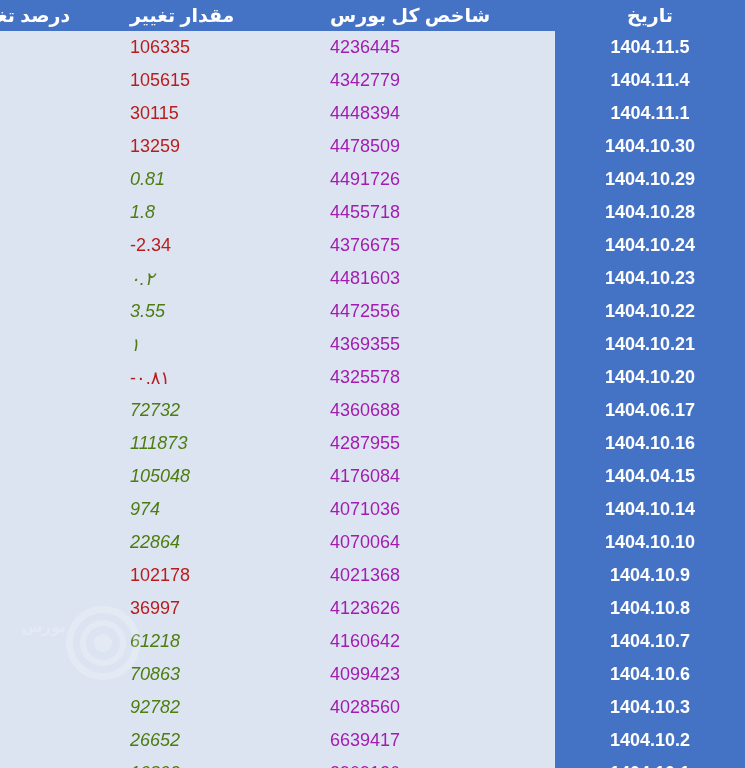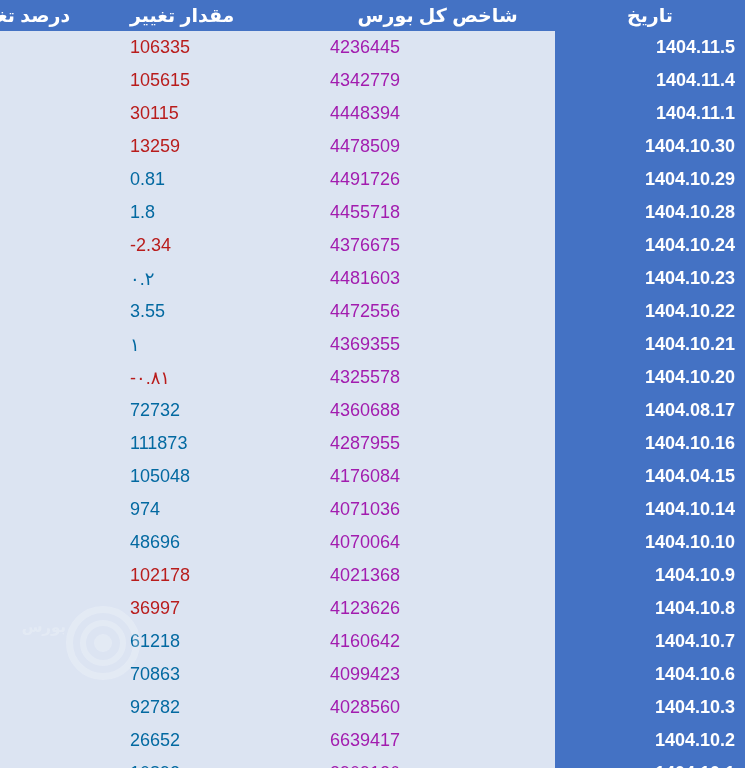--- a/index.html
+++ b/index.html
@@ -30,47 +30,47 @@
   
   thead th {
     background: #4472c4;
     color: #ffffff;
     font-size: 19px;
     font-weight: bold;
     height: 31px;
     vertical-align: middle;
   }
   th.col-date    { width: 170px; }
-  th.col-index   { width: 215px; text-align: center; }
+  th.col-index   { width: 215px; text-align: left; }
   th.col-amount  { width: 180px; text-align: left; }
   th.col-percent { width: 180px; text-align: center; }
 
   
   td.date-cell {
     background: #4472c4;
     color: #ffffff;
     font-size: 18px;
     font-weight: bold;
-    text-align: right;
+    text-align: center;
     direction: ltr;
     height: 33px;
     vertical-align: middle;
     padding-right: 12px;
   }
   td.data-cell {
     background: #dce4f2;
     font-size: 18px;
     text-align: left;
     direction: ltr;
     height: 33px;
     vertical-align: middle;
     padding-left: 12px;
   }
   td.idx { color: #a21caf; }
-  .up   { color: #0369a1; }
+  .up   { color: #4d7c0f; font-style: italic; }
   .down { color: #b91c1c; }
 
   
   #watermark {
     position: absolute;
     left: 8px;
     bottom: 66px;
     width: 150px;
     height: 110px;
     pointer-events: none;
@@ -190,21 +190,21 @@
         <td class="data-cell up">۱</td>
         <td class="data-cell up"></td>
       </tr>
       <tr>
         <td class="date-cell">1404.10.20</td>
         <td class="data-cell idx">4325578</td>
         <td class="data-cell down">-۰.۸۱</td>
         <td class="data-cell down"></td>
       </tr>
       <tr>
-        <td class="date-cell">1404.08.17</td>
+        <td class="date-cell">1404.06.17</td>
         <td class="data-cell idx">4360688</td>
         <td class="data-cell up">72732</td>
         <td class="data-cell up"></td>
       </tr>
       <tr>
         <td class="date-cell">1404.10.16</td>
         <td class="data-cell idx">4287955</td>
         <td class="data-cell up">111873</td>
         <td class="data-cell up"></td>
       </tr>
@@ -216,21 +216,21 @@
       </tr>
       <tr>
         <td class="date-cell">1404.10.14</td>
         <td class="data-cell idx">4071036</td>
         <td class="data-cell up">974</td>
         <td class="data-cell up"></td>
       </tr>
       <tr>
         <td class="date-cell">1404.10.10</td>
         <td class="data-cell idx">4070064</td>
-        <td class="data-cell up">48696</td>
+        <td class="data-cell up">22864</td>
         <td class="data-cell up"></td>
       </tr>
       <tr>
         <td class="date-cell">1404.10.9</td>
         <td class="data-cell idx">4021368</td>
         <td class="data-cell down">102178</td>
         <td class="data-cell down"></td>
       </tr>
       <tr>
         <td class="date-cell">1404.10.8</td>

